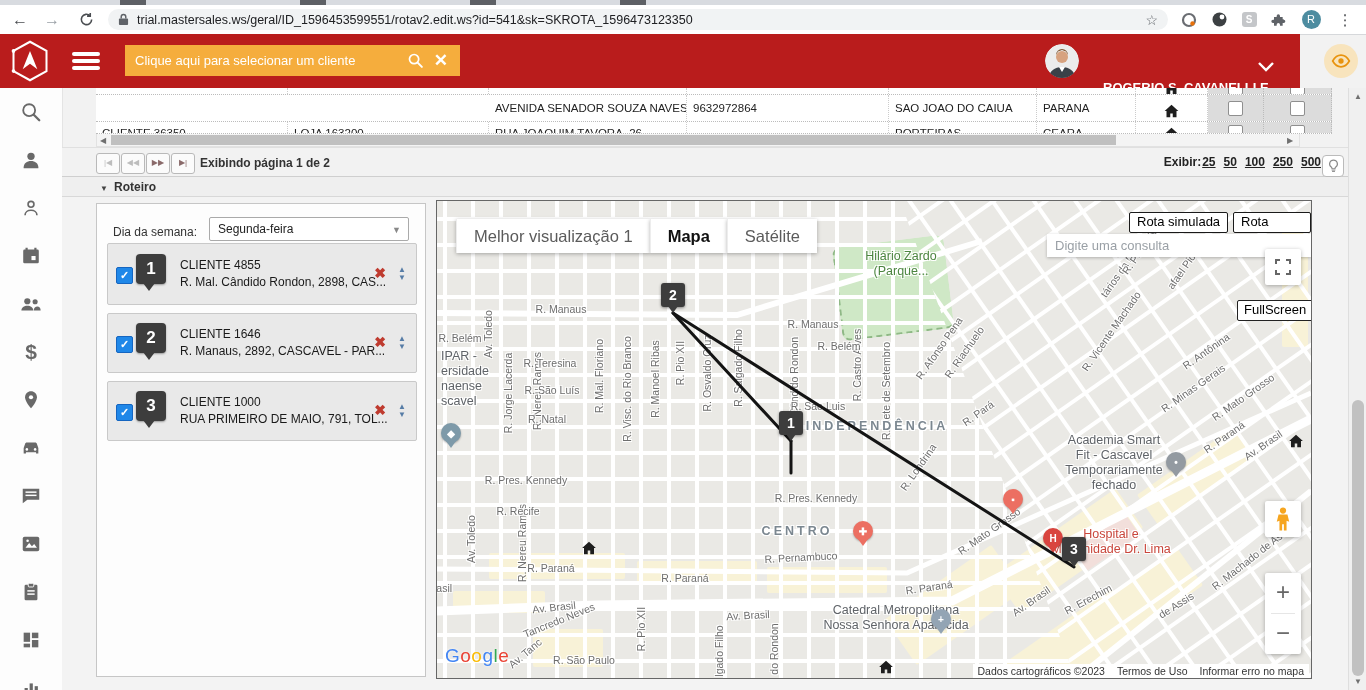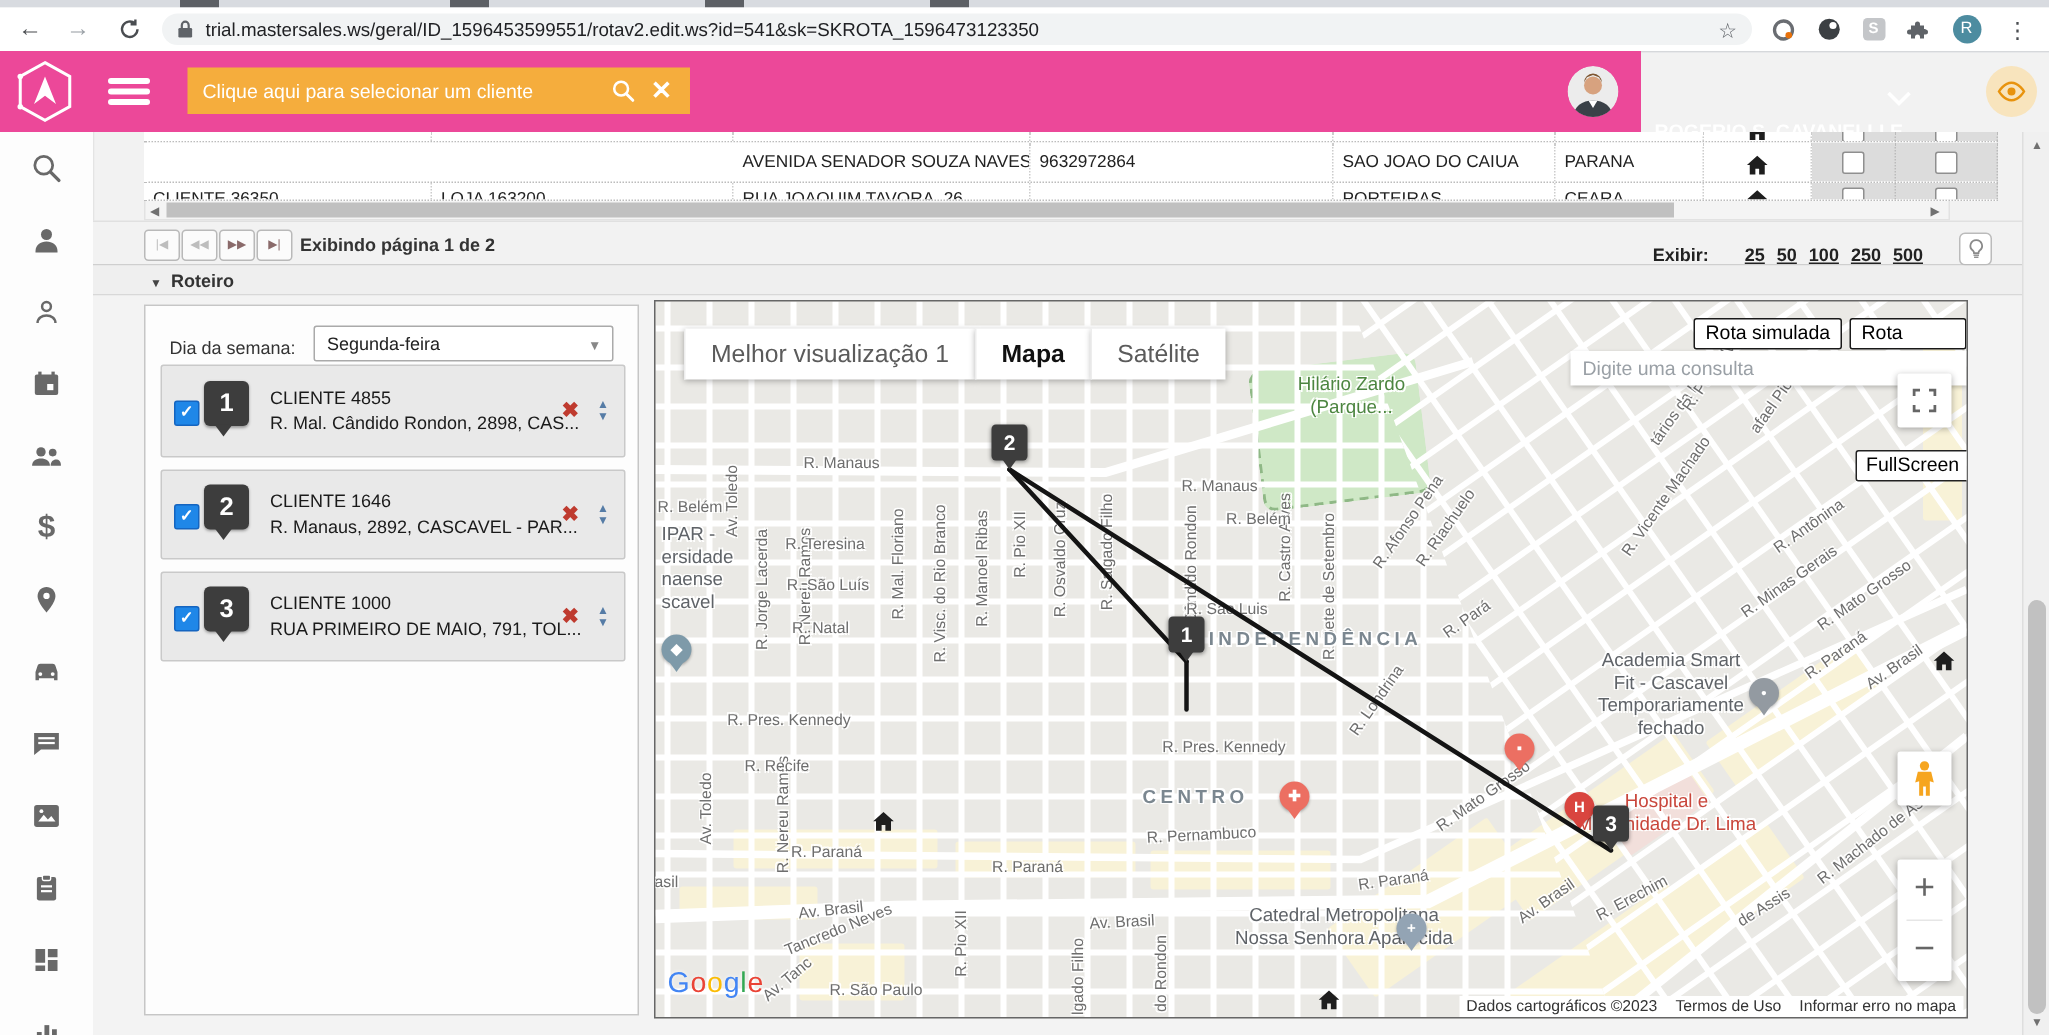--- a/index.html
+++ b/index.html
@@ -6,21 +6,21 @@
   #stage{position:relative;width:1366px;height:690px;overflow:hidden;background:#f2f2f2;}
   .abs{position:absolute;}
   
   #tabstrip{left:0;top:0;width:1366px;height:5px;background:#d8dbe0;}
   .tabmark{position:absolute;top:0;height:5px;width:26px;background:#5d6065;}
   #browserbar{left:0;top:5px;width:1366px;height:29px;background:#ffffff;border-bottom:1px solid #d6d8db;}
   .bico{position:absolute;top:0;height:29px;display:flex;align-items:center;justify-content:center;color:#4a4d51;}
   #omnibox{position:absolute;left:108px;top:4px;width:1060px;height:21px;background:#f1f3f4;border-radius:11px;display:flex;align-items:center;padding:0 10px;box-sizing:border-box;}
   #urltext{font-size:12.5px;color:#202124;white-space:nowrap;overflow:hidden;flex:1;margin-left:8px;}
   
-  #appheader{left:0;top:34px;width:1094px;height:54px;background:#ec4899;}
+  #appheader{left:0;top:34px;width:1300px;height:54px;background:#b91c1c;}
   .hbar{position:absolute;left:0;width:28px;height:3.5px;background:#fff;border-radius:2px;}
   #hsearchwrap{position:absolute;left:125px;top:11px;width:335px;height:31px;background:#f5ad3d;display:flex;align-items:center;}
   #hsearch{flex:1;background:transparent;border:none;outline:none;color:#fff;font-size:13px;padding:0 10px;font-family:"Liberation Sans",sans-serif;}
   #hsearch::placeholder{color:#ffffff;opacity:1;}
   #username{position:absolute;left:1103px;top:46px;color:#fff;font-size:13px;font-weight:bold;white-space:nowrap;}
   #userrole{position:absolute;left:1103px;top:63px;color:#fff;font-size:12px;font-weight:bold;}
   
   #sidebar{left:0;top:88px;width:62px;height:602px;background:#fdfdfd;border-right:1px solid #e4e4e4;overflow:hidden;}
   .sb-item{width:62px;height:48px;display:flex;align-items:center;justify-content:center;cursor:pointer;}
   .sb-ic{display:flex;align-items:center;justify-content:center;}
@@ -34,21 +34,21 @@
   #hscroll{left:96px;top:133px;width:1204px;height:14px;background:#f4f4f4;border:1px solid #e2e2e2;box-sizing:border-box;}
   #hthumb{position:absolute;left:14px;top:1px;width:1005px;height:10px;background:#c0c0c0;}
   .scr-arr{position:absolute;font-size:8px;color:#707070;line-height:12px;}
   #pagescroll{left:1348px;top:88px;width:18px;height:602px;background:#f0f0f0;border-left:1px solid #dedede;}
   #pthumb{position:absolute;left:3px;top:312px;width:12px;height:276px;background:#c1c1c1;border-radius:6px;}
   
   #pagerbar{left:62px;top:147px;width:1286px;height:30px;background:#f2f2f2;border-top:1px solid #e0e0e0;border-bottom:1px solid #cfcfcf;box-sizing:border-box;}
   .pgbtn{position:absolute;top:5px;width:22px;height:19px;background:#fbfbfb;border:1px solid #b9b9b9;border-radius:3px;font-size:8px;color:#8a6a6a;text-align:center;line-height:18px;cursor:pointer;}
   .pgr-dim{color:#bdbdbd;}
   #pagerstatus{position:absolute;left:138px;top:8px;font-size:12px;font-weight:bold;color:#333;}
-  #exibirwrap{position:absolute;right:20px;top:7px;display:flex;align-items:flex-end;gap:24px;}
+  #exibirwrap{position:absolute;right:4px;top:7px;display:flex;align-items:flex-start;gap:1px;}
   #exibirwrap .exlabel{font-size:12px;font-weight:bold;color:#222;}
   .exopt{font-size:12px;font-weight:bold;color:#222;text-decoration:underline;cursor:pointer;}
   #bulbbtn{width:20px;height:20px;background:#fff;border:1px solid #bbb;border-radius:4px;display:flex;align-items:center;justify-content:center;cursor:pointer;}
   #roteirohdr{left:62px;top:177px;width:1286px;height:20px;background:#efefef;border-bottom:1px solid #d8d8d8;box-sizing:border-box;}
   #rot-tri{position:absolute;left:38px;top:7px;font-size:8px;color:#444;}
   #rot-title{position:absolute;left:52px;top:3px;font-size:12px;font-weight:bold;color:#333;}
   #rotbody{left:62px;top:197px;width:1286px;height:493px;background:#f3f3f3;}
   
   #panel{left:96px;top:203px;width:330px;height:474px;background:#fdfdfd;border:1px solid #c6c6c6;box-sizing:border-box;}
   #daylabel{position:absolute;left:16px;top:21px;font-size:12px;color:#333;}

